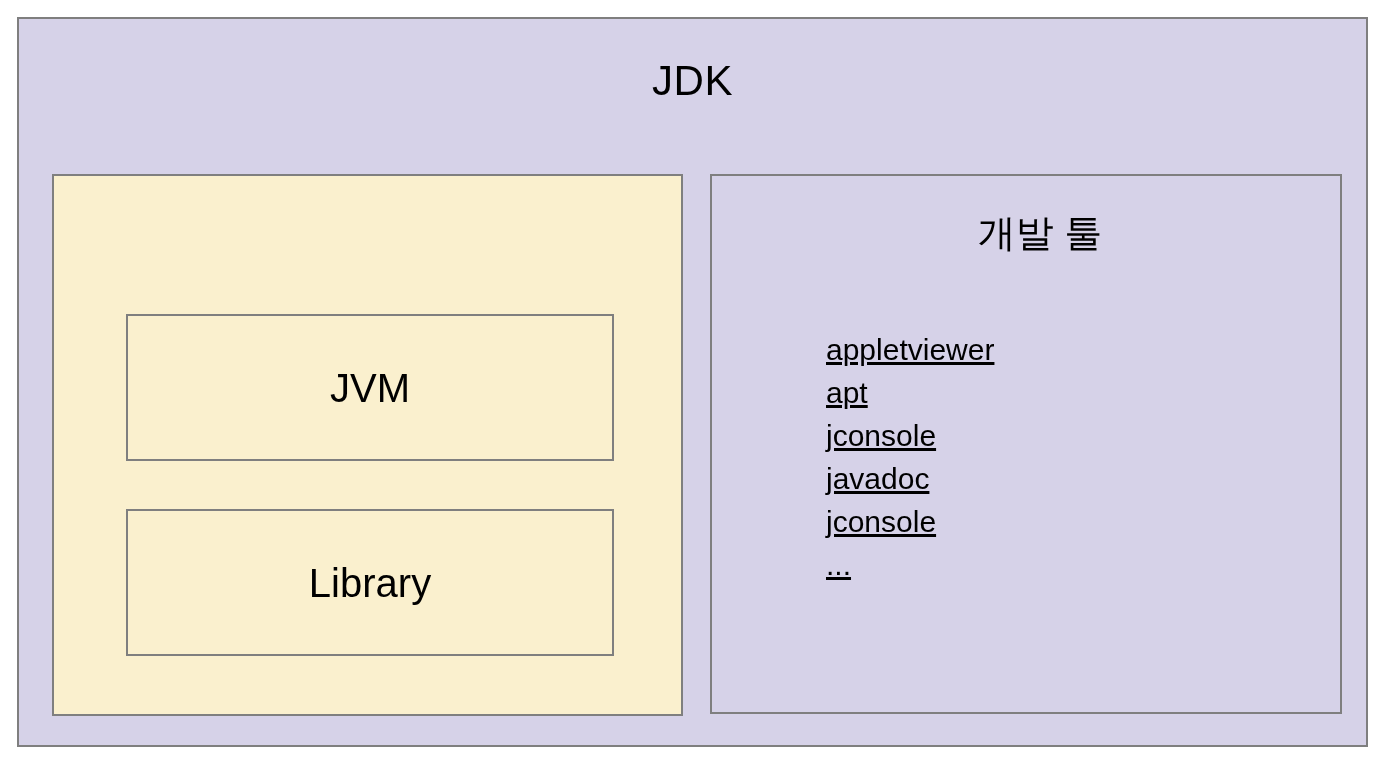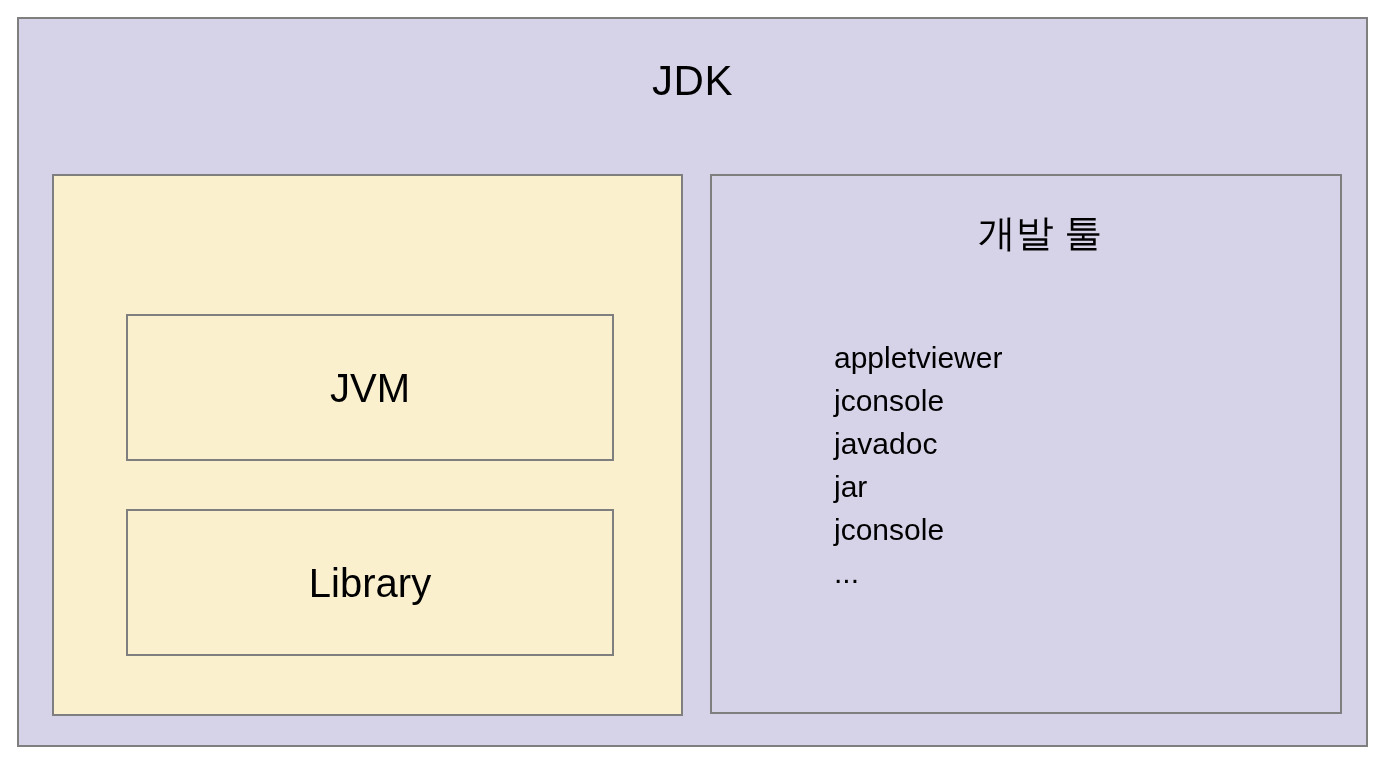--- a/index.html
+++ b/index.html
@@ -114,23 +114,24 @@
     text-align: center;
     font-size: 38px;
     line-height: 46px;
     color: #000;
   }
 
   .devtools-list {
     position: absolute;
     left: 106px;
     top: 144px;
-    margin: 16px;
+    margin: 8px;
     padding: 0;
     list-style: none;
+    text-decoration: underline;
   }
 
   .devtools-list li {
     font-size: 30px;
     line-height: 43px;
     color: #000;
     white-space: nowrap;
   }
 </style>
 </head>
@@ -154,23 +155,23 @@
       </div>
 
     </div>
 
     <div class="devtools-box">
 
       <div class="devtools-title">개발 툴</div>
 
       <ul class="devtools-list">
         <li>appletviewer</li>
+        <li>apt</li>
         <li>jconsole</li>
         <li>javadoc</li>
-        <li>jar</li>
         <li>jconsole</li>
         <li>...</li>
       </ul>
 
     </div>
 
   </div>
 </div>
 
 </body></html>

